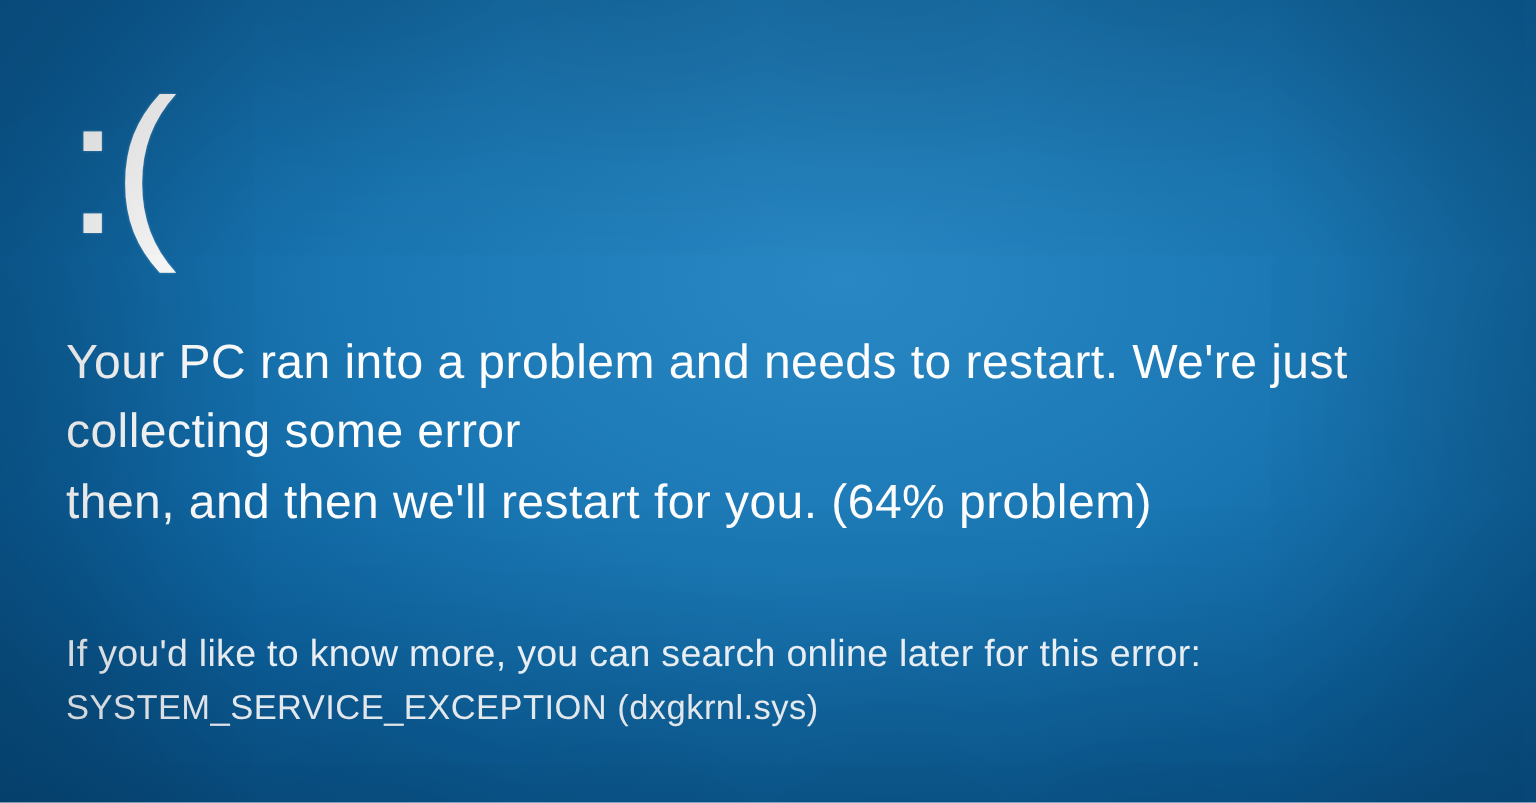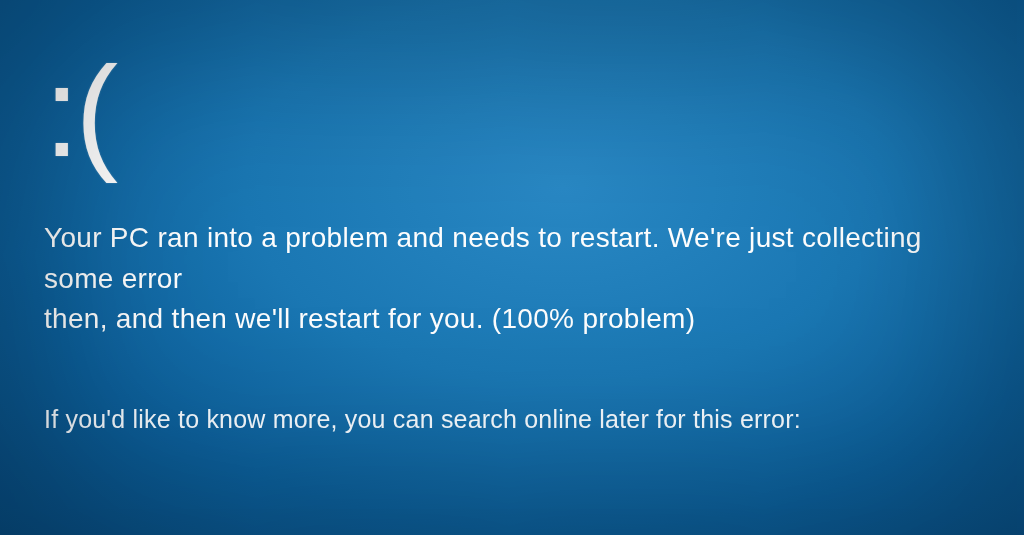--- a/index.html
+++ b/index.html
@@ -27,21 +27,21 @@
       font-size: 128px;
       font-weight: 300;
       line-height: 1;
       letter-spacing: -4px;
       margin-bottom: 42px;
       font-family: "Segoe UI Light", "Segoe UI", sans-serif;
       color: #fff;
       text-shadow: 0 0 2px rgba(255,255,255,0.3);
     }
     .message {
-      font-size: 28px;
+      font-size: 32px;
       font-weight: 300;
       line-height: 1.45;
       margin-bottom: 60px;
       letter-spacing: 0.3px;
       color: #fdfdfd;
       max-width: 960px;
     }
     .progress {
       white-space: nowrap;
     }
@@ -69,21 +69,22 @@
   </style>
 </head>
 <body>
 
 <div class="container">
 
   <div class="sad-face">:(</div>
 
   <div class="message">
     <span>Your PC ran into a problem and needs to restart. We're just collecting some error</span><br>
-    <span>then, and then we'll restart for you. (</span><span class="progress">100%</span><span> problem)</span>
+    <span>then, and then we'll restart for you. (</span><span class="progress">64%</span><span> problem)</span>
   </div>
 
   <div class="detail">If you'd like to know more, you can search online later for this error:</div>
 
+  <div class="error-code">SYSTEM_SERVICE_EXCEPTION (dxgkrnl.sys)</div>
 
 </div>
 
 <div class="vignette"></div>
 
 </body></html>

